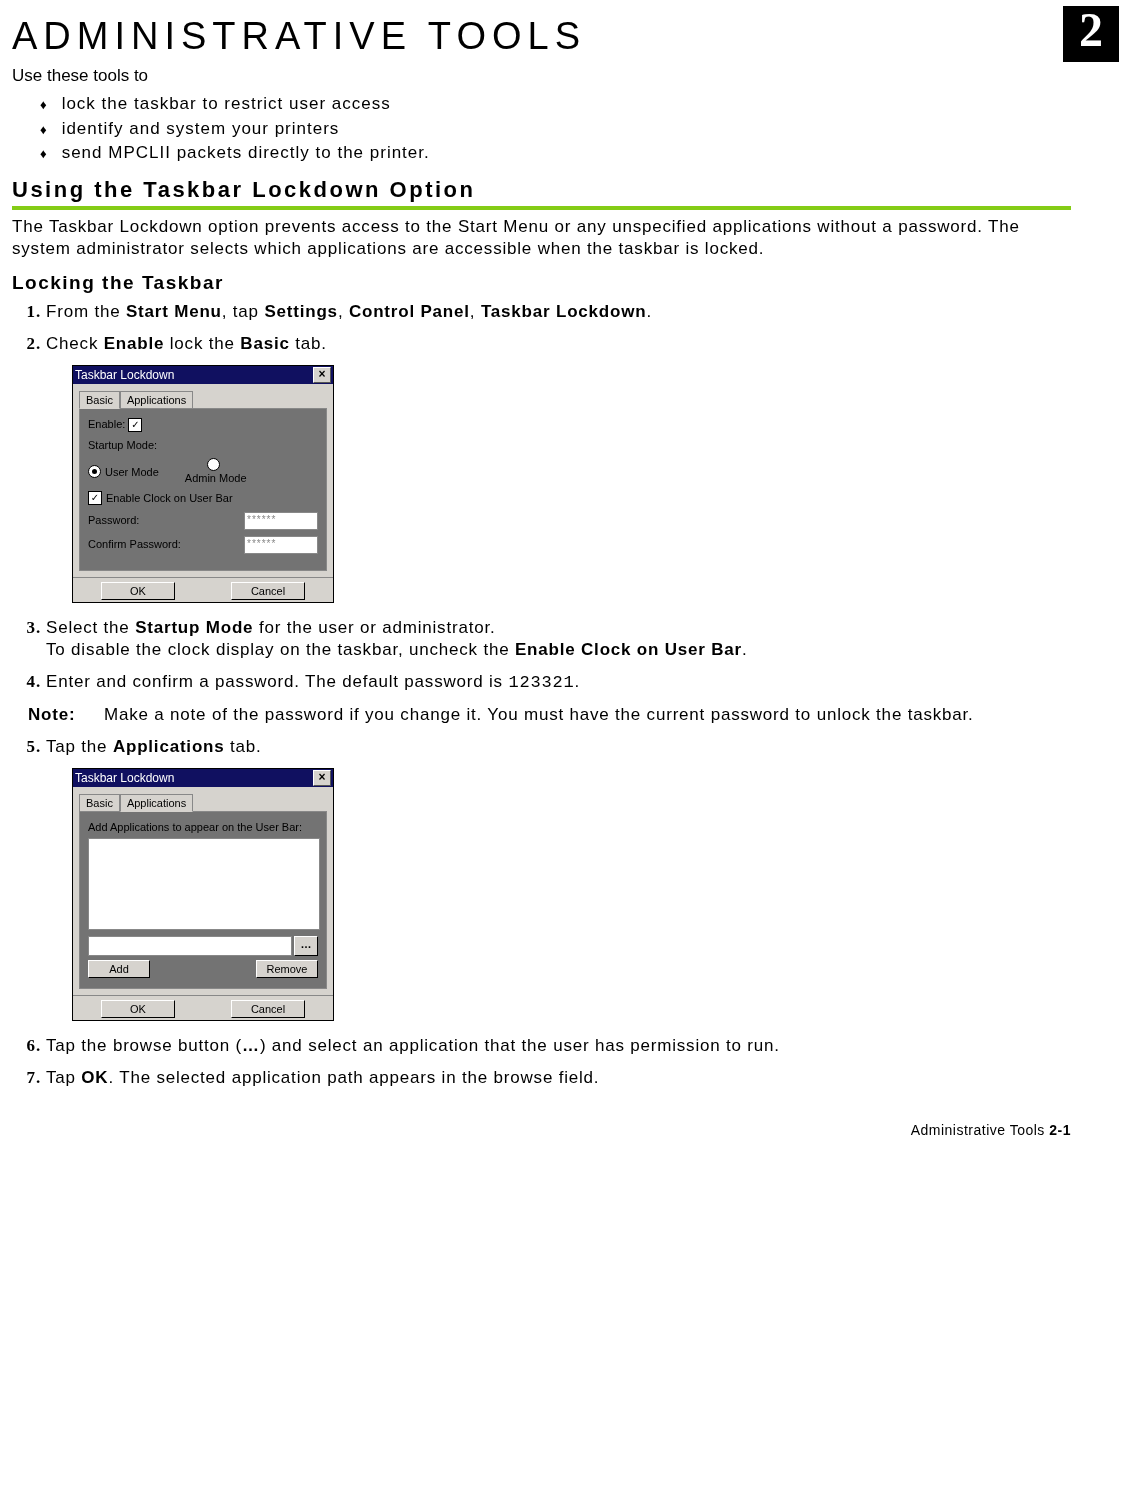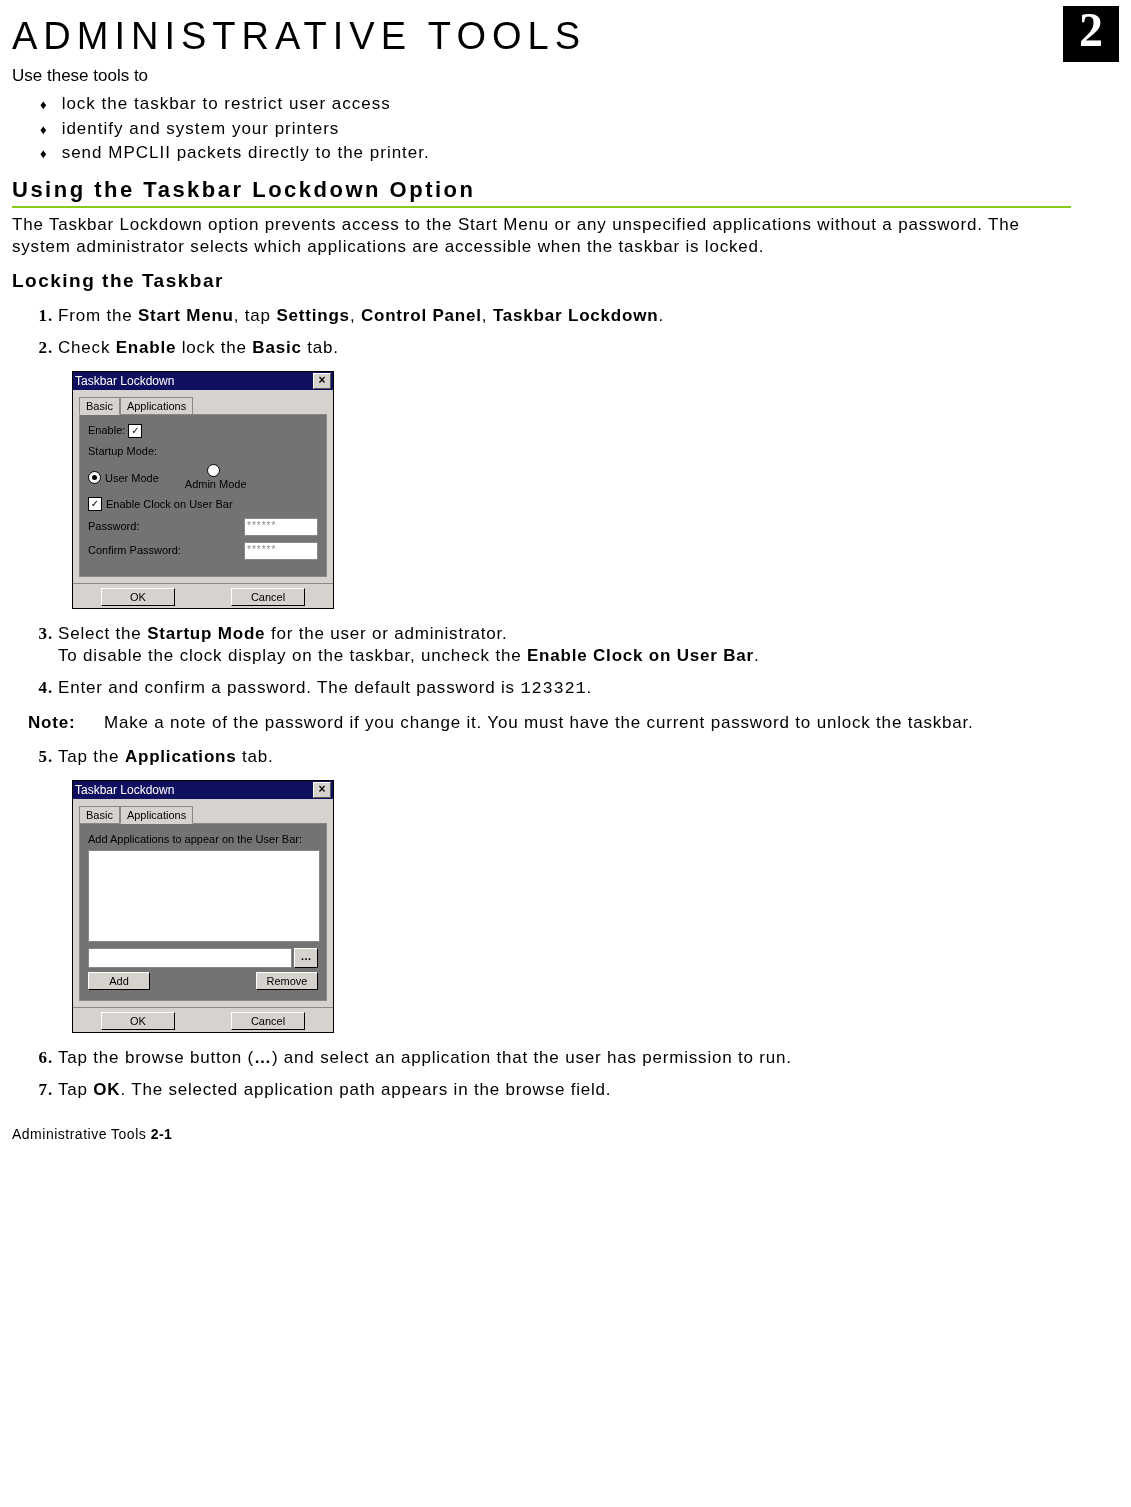--- a/index.html
+++ b/index.html
@@ -36,27 +36,27 @@
   ul.diamond {
     list-style:none;
     padding-left: 28px;
     margin: 4px 0 12px 0;
   }
   ul.diamond li::before { content:"♦"; margin-right:14px; font-size:13px; }
   ul.diamond li { letter-spacing:1px; margin-bottom:2px; }
   h2.section {
     font-size:22px;
     letter-spacing:2.5px;
-    border-bottom:2px solid #84cc16;
+    border-bottom:4px solid #84cc16;
     padding-bottom:2px;
     margin: 12px 0 6px 0;
   }
   .para { letter-spacing:0.8px; margin-bottom:10px; }
   h3.subsection { font-size:19px; letter-spacing:1.5px; margin: 8px 0 6px 0; font-weight:bold; }
-  ol.steps { padding-left:34px; margin:12px; }
+  ol.steps { padding-left:34px; margin:0; }
   ol.steps > li { margin-bottom:10px; letter-spacing:0.8px; }
   ol.steps > li::marker { font-family: Georgia, serif; font-weight:bold; font-size:17px; }
   .bold { font-weight:bold; }
   .mono { font-family: "Courier New", monospace; }
   .note-row { display:flex; margin: 6px 0 10px 16px; letter-spacing:0.8px; }
   .note-label { font-weight:bold; width:76px; flex-shrink:0; }
 
   
   .device-window {
     border:1px solid #000;
@@ -138,21 +138,21 @@
   }
   .pathrow { display:flex; gap:2px; margin-bottom:4px; }
   .pathrow .txtin { flex:1; width:auto; }
   .dotbtn {
     border:1px solid #000;
     border-top-color:#fff;border-left-color:#fff;
     background:#d6d3ce; width:22px; height:18px; text-align:center;
     font-weight:bold; line-height:14px;
   }
   .btnrow2 { display:flex; justify-content:space-between; }
-  .footer { text-align:left; font-size:14px; letter-spacing:0.5px; margin-top:24px; }
+  .footer { text-align:right; font-size:14px; letter-spacing:0.5px; margin-top:32px; }
 </style>
 </head>
 <body>
 
 <div class="header-row">
   <h1 class="page-title">ADMINISTRATIVE TOOLS</h1>
   <div class="chapter-badge">2</div>
 </div>
 
 <div class="intro">Use these tools to</div>

